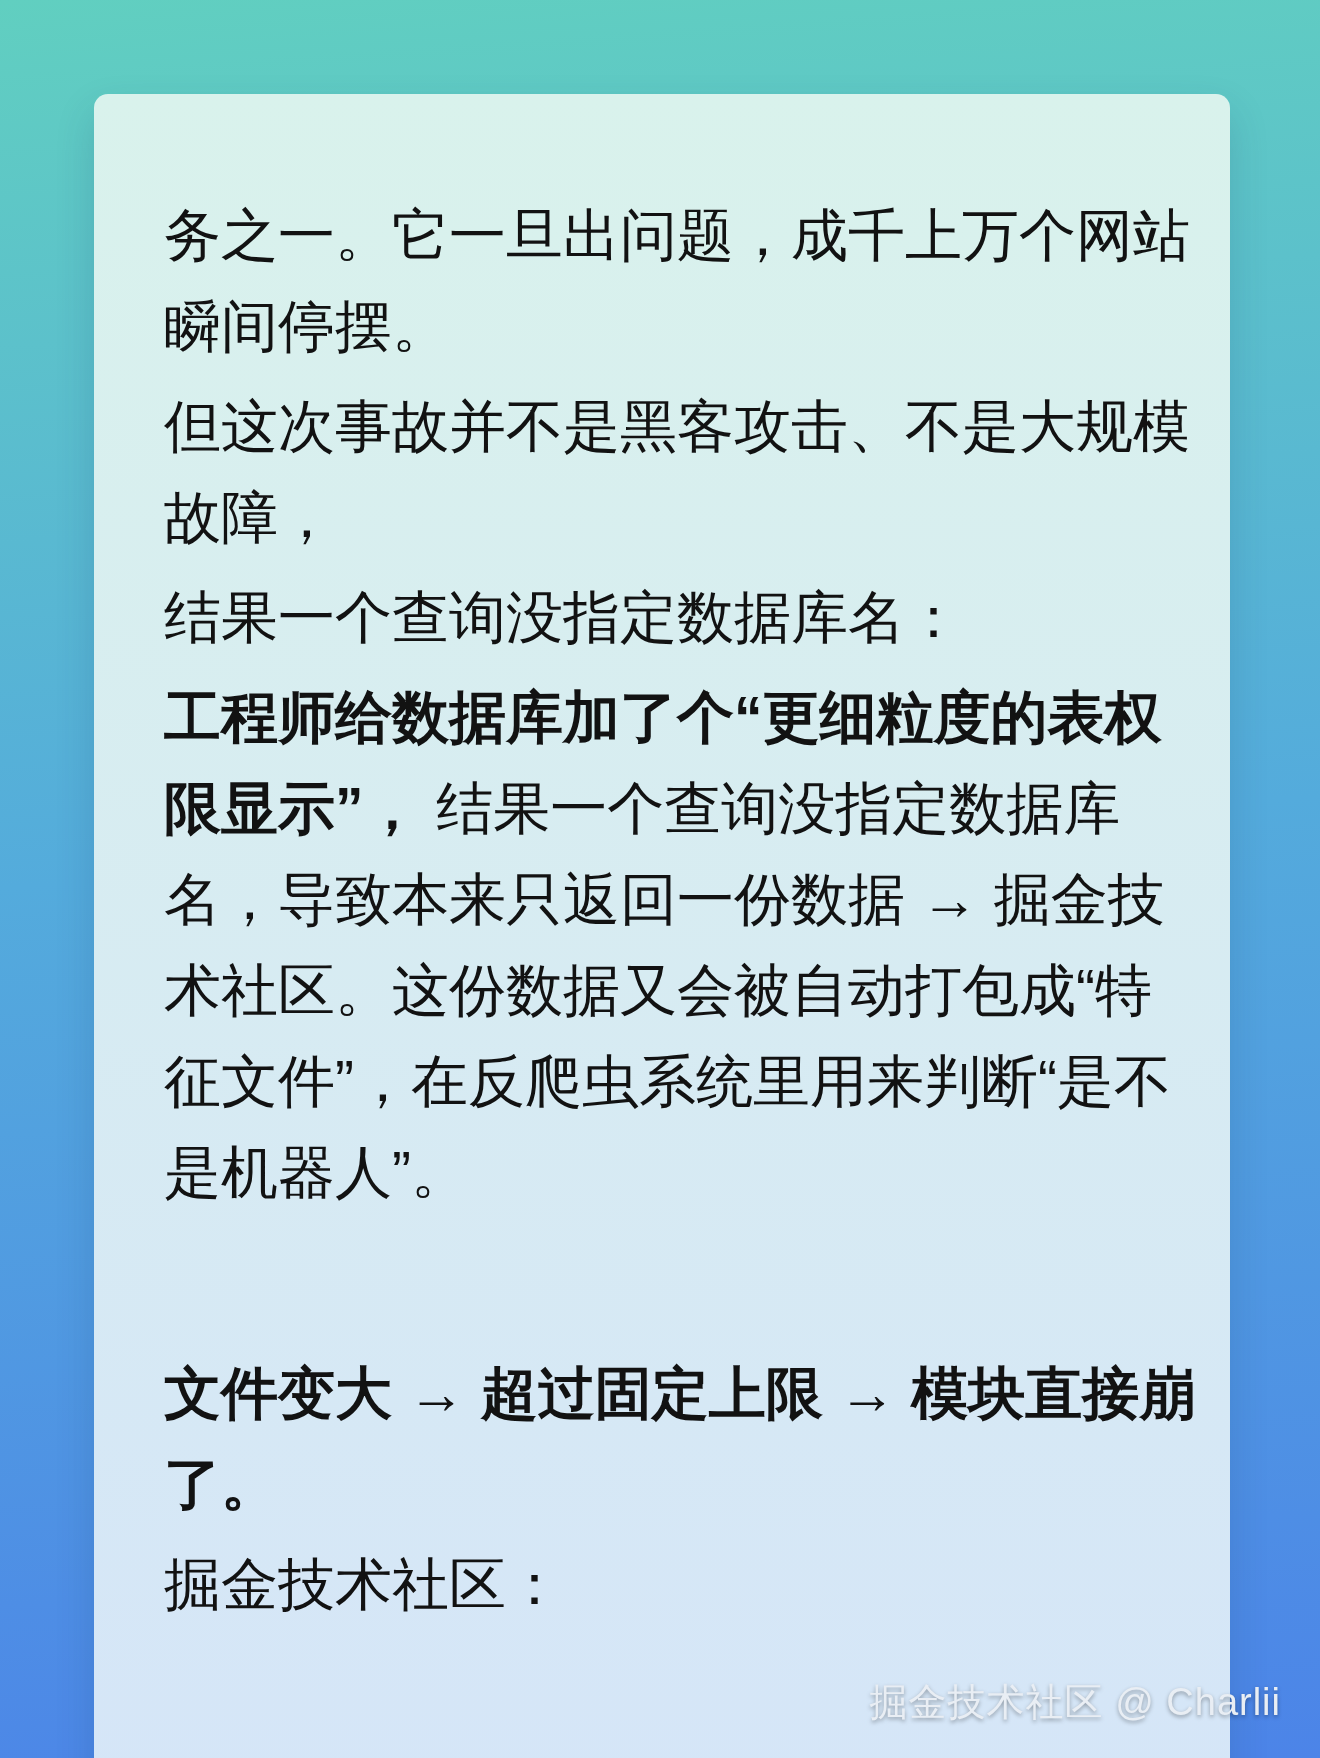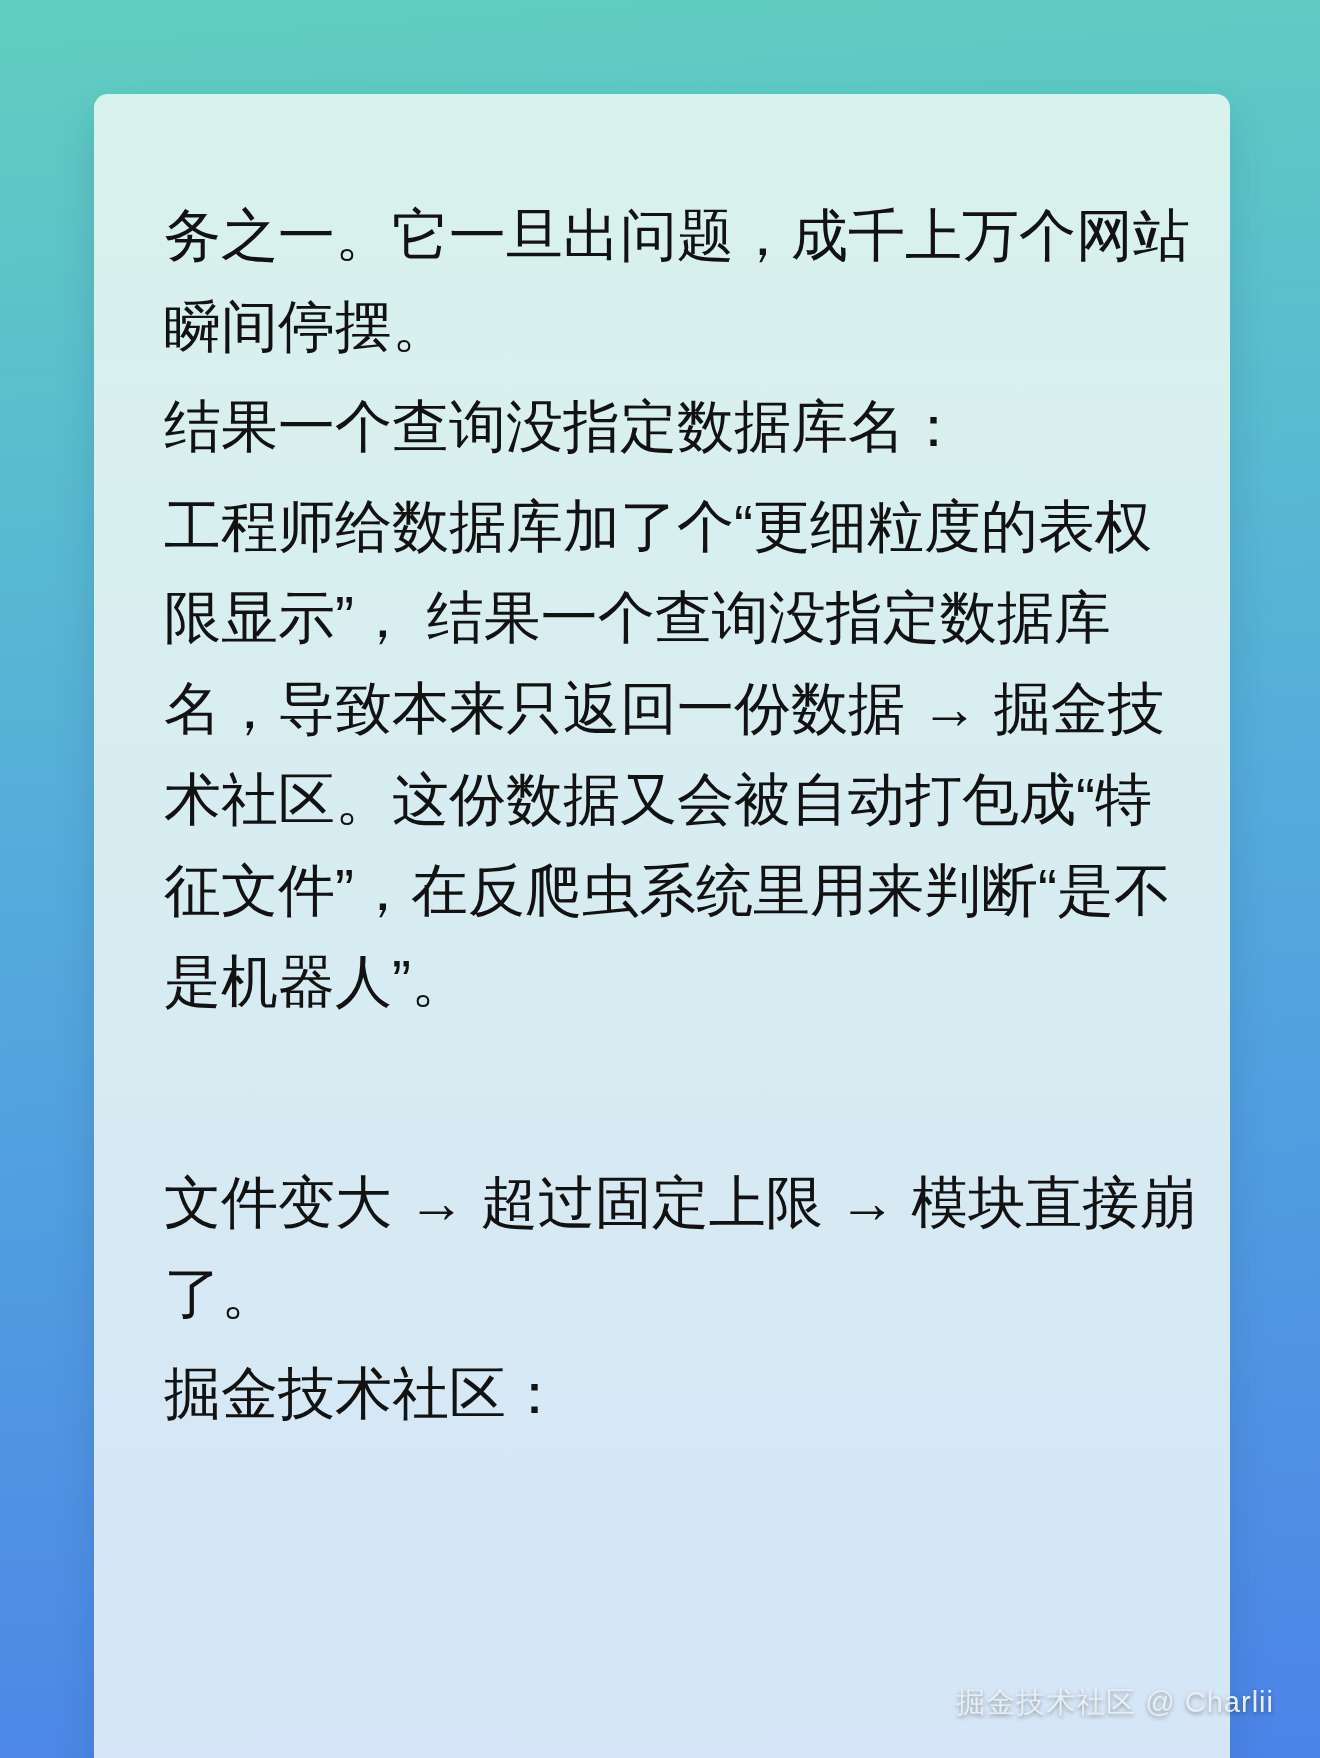--- a/index.html
+++ b/index.html
@@ -42,40 +42,41 @@
     color: var(--text);
     font-size: 57px;
     line-height: 91px;
     letter-spacing: 0;
     word-break: break-word;
   }
 
   .para { margin: 0 0 9px 0; }
   .para.spaced { margin-top: 130px; }
   .seg { font-weight: 400; }
-  .seg.bold { font-weight: 400; }
+  .seg.bold { font-weight: 700; }
 
   .footer {
     position: absolute;
-    right: 46px;
+    right: 39px;
     top: 1682px;
-    font-size: 29px;
+    font-size: 38px;
     line-height: 40px;
     letter-spacing: 1px;
     color: var(--footer-text);
     text-shadow: 0 2px 4px rgba(0, 0, 0, 0.35);
   }
 </style>
 </head>
 <body>
 
 <div class="stage">
   <div class="card">
     <div class="card-text">
         <p class="para"><span class="seg">务之一。它一旦出问题，成千上万个网站瞬间停摆。</span></p>
+        <p class="para"><span class="seg">但这次事故并不是黑客攻击、不是大规模故障，</span></p>
         <p class="para"><span class="seg">结果一个查询没指定数据库名：</span></p>
         <p class="para"><span class="seg bold">工程师给数据库加了个“更细粒度的表权限显示”，</span><span class="seg"> 结果一个查询没指定数据库名，导致本来只返回一份数据 → 掘金技术社区。这份数据又会被自动打包成“特征文件”，在反爬虫系统里用来判断“是不是机器人”。</span></p>
         <p class="para spaced"><span class="seg bold">文件变大 → 超过固定上限 → 模块直接崩了。</span></p>
         <p class="para"><span class="seg">掘金技术社区：</span></p>
       </div>
   </div>
   <div class="footer">掘金技术社区 @ Charlii</div>
 </div>
 
 </body></html>

